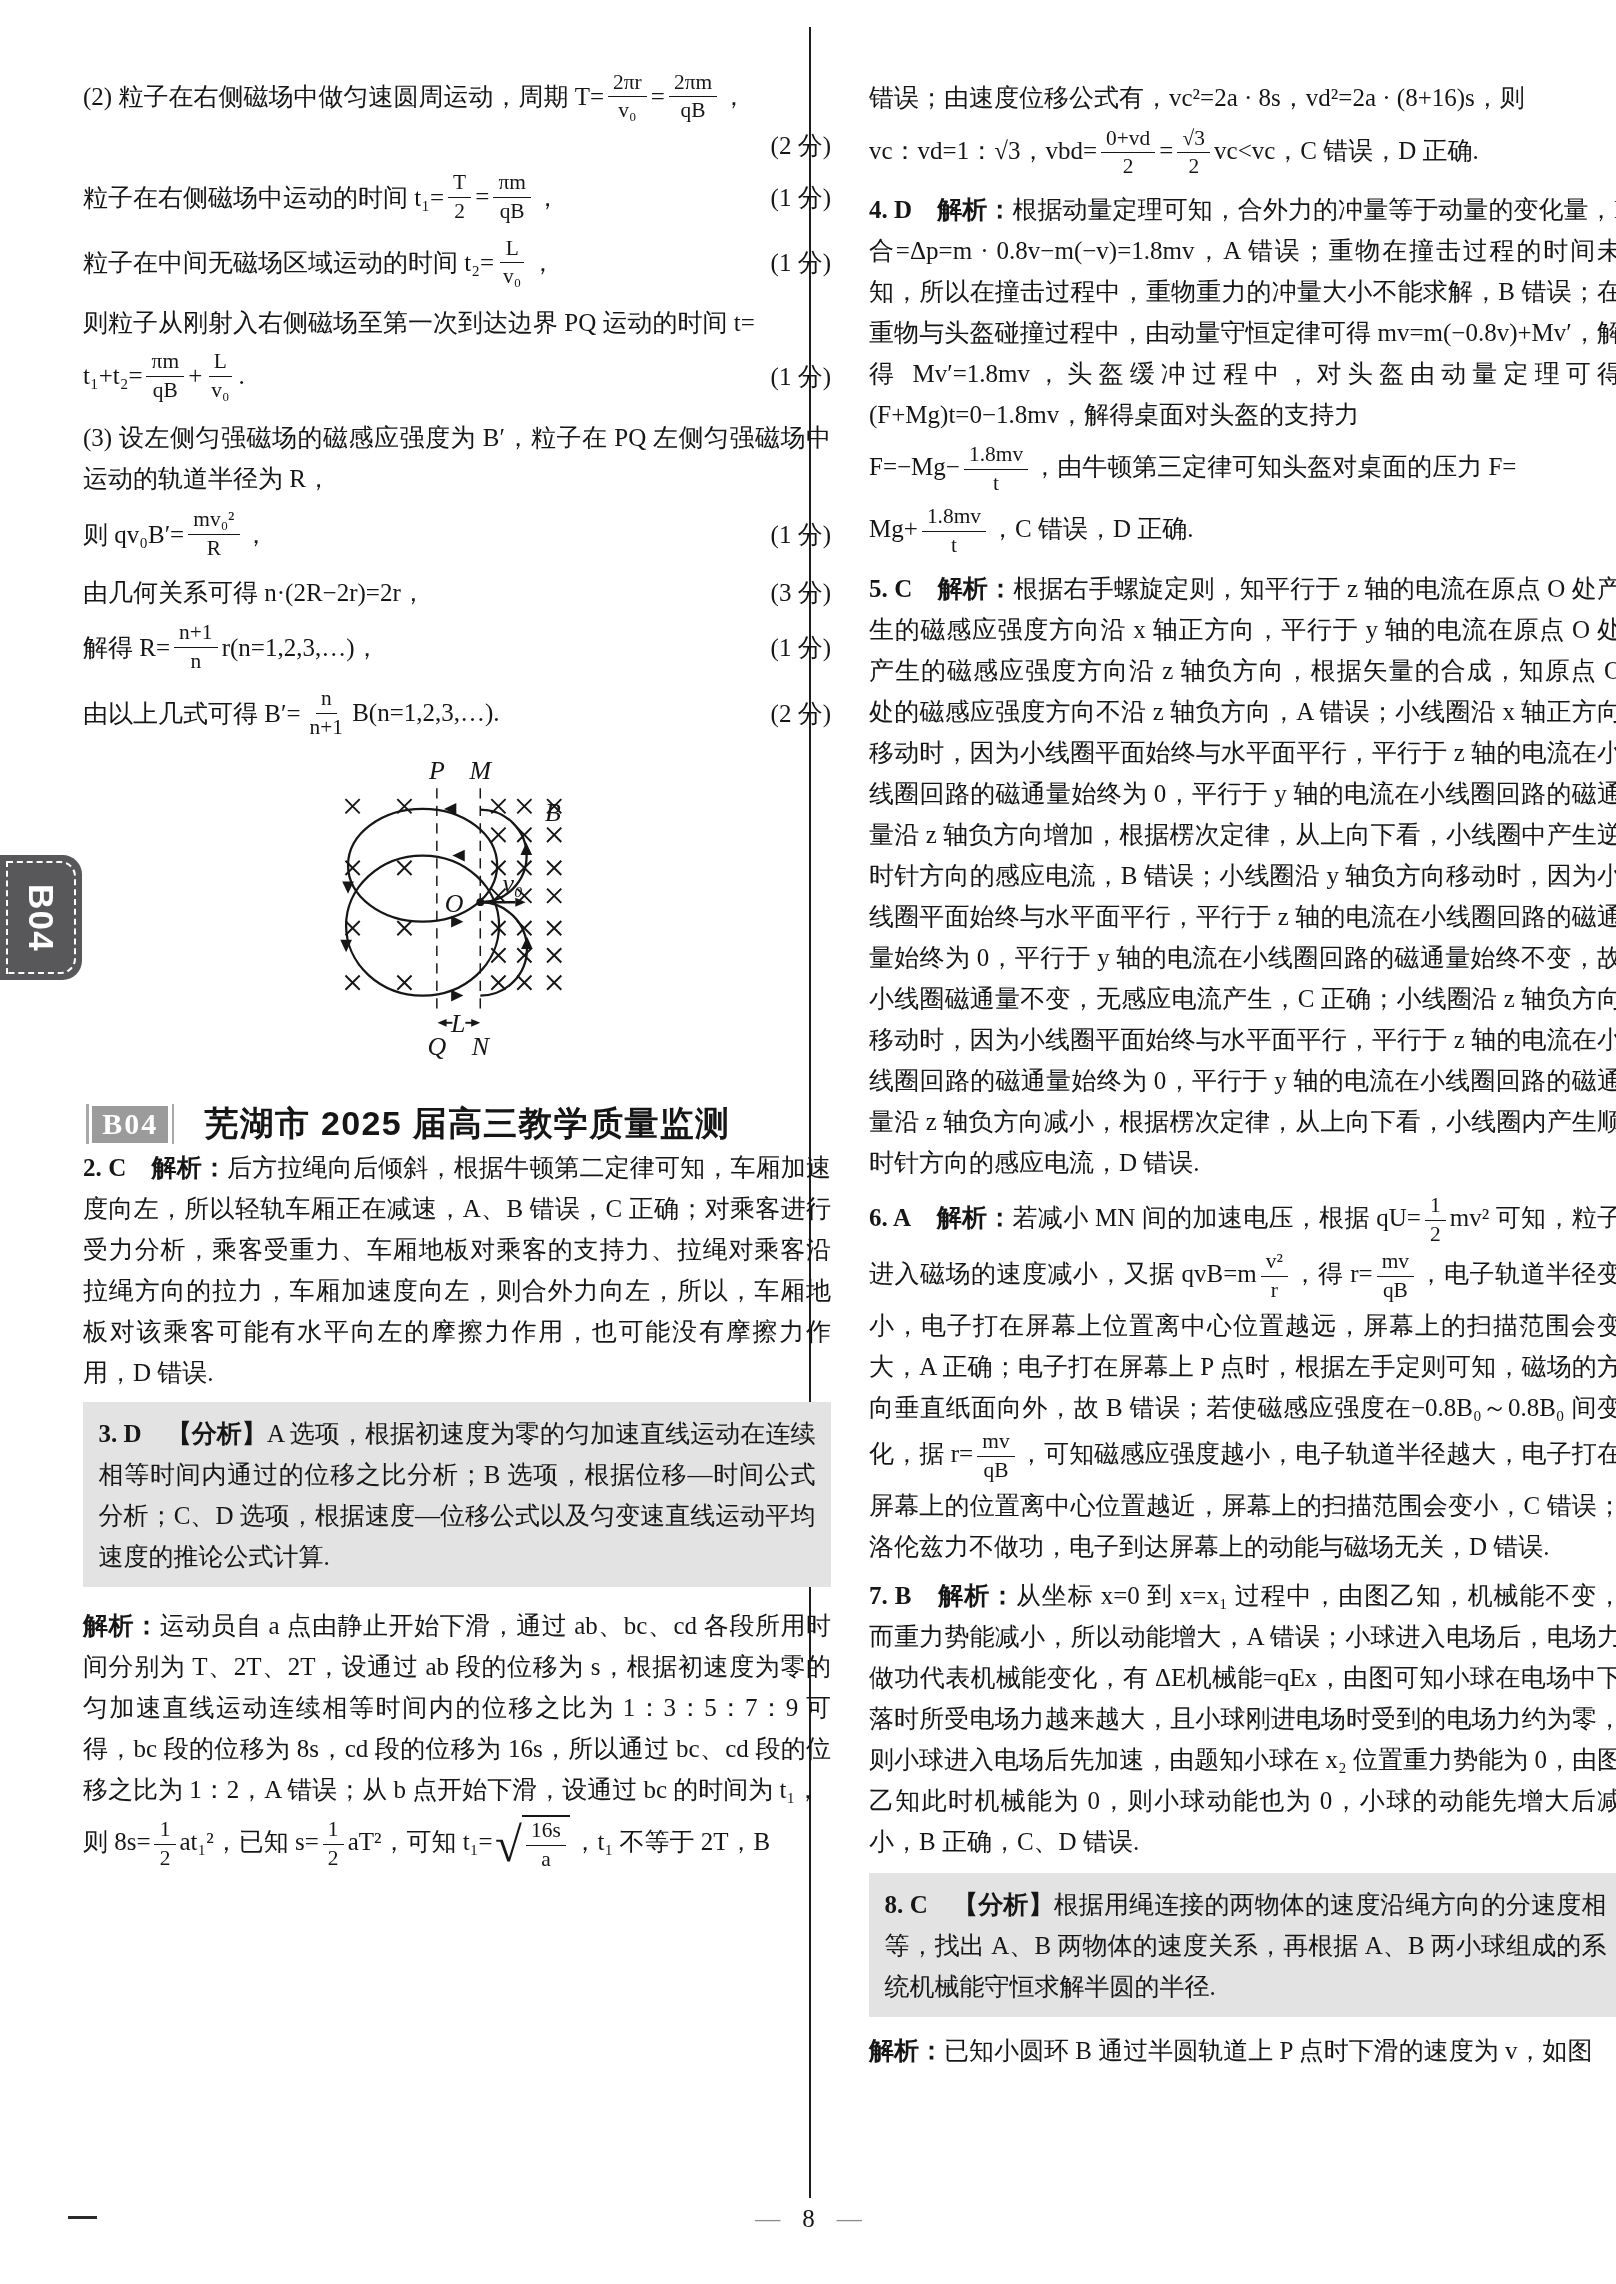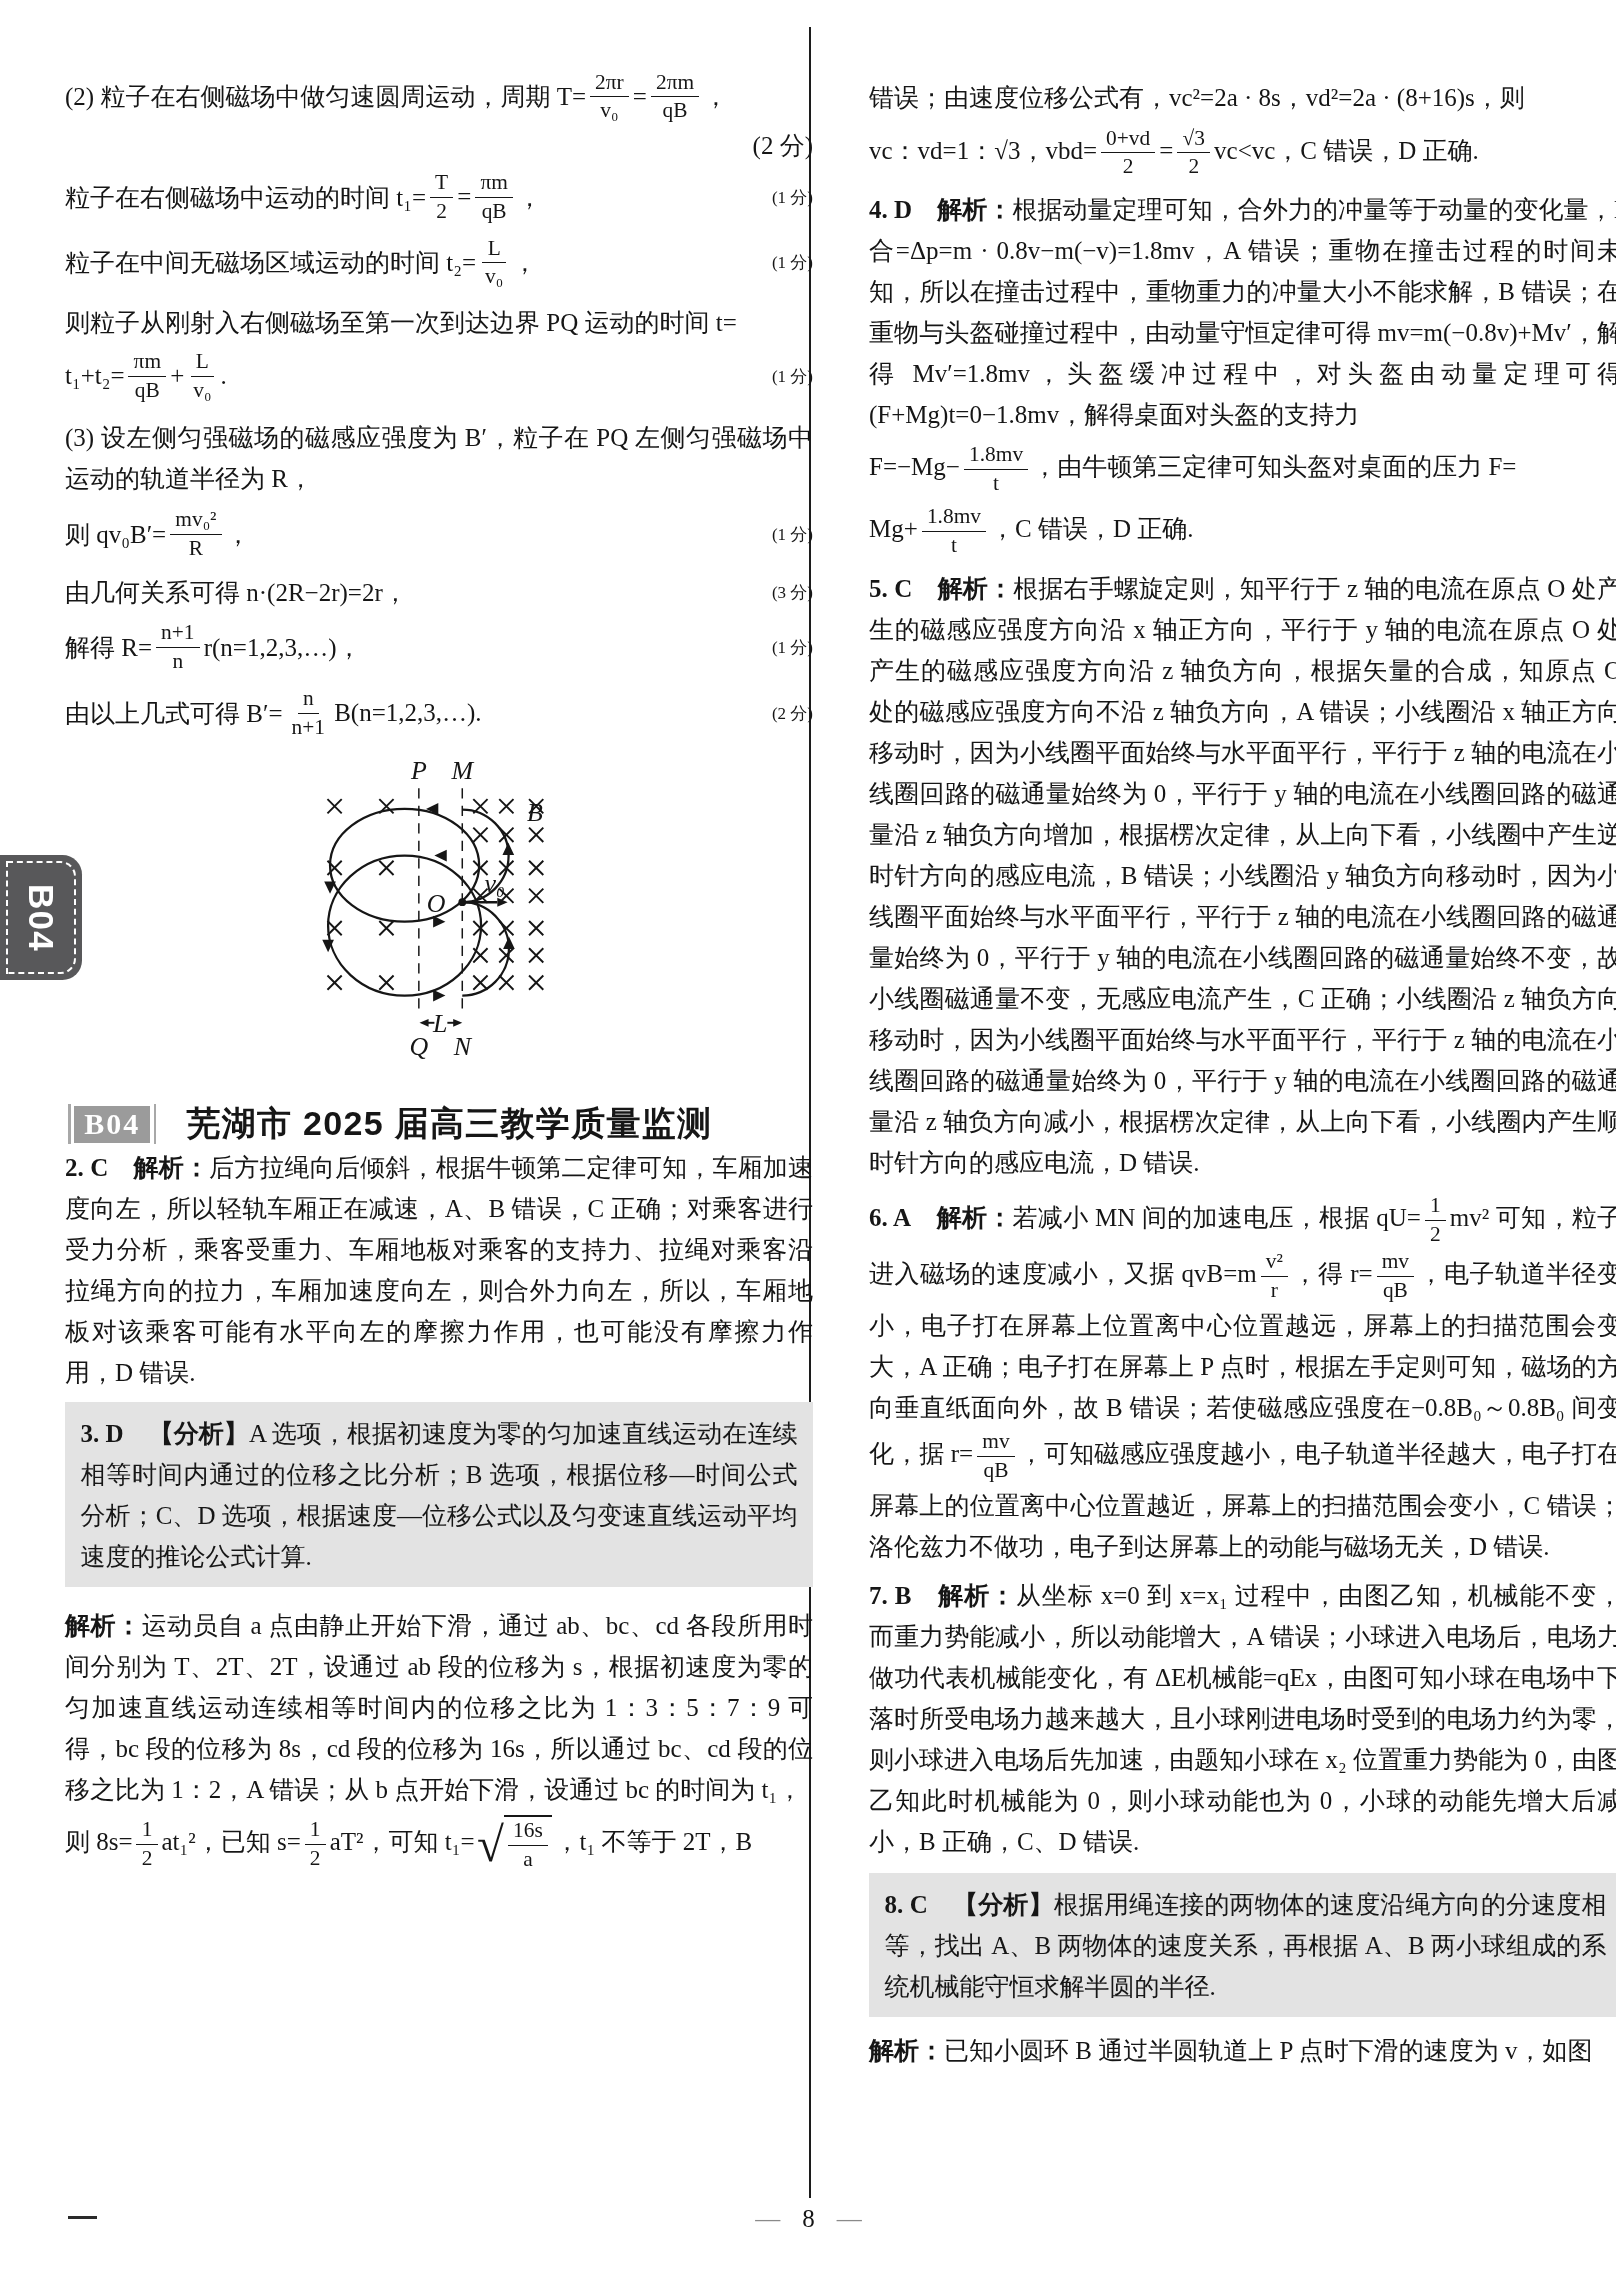--- a/index.html
+++ b/index.html
@@ -1,35 +1,35 @@
 <!DOCTYPE html>
 <html style="font-size:10.4px"><head>
 <meta charset="utf-8">
 <style>
   html,body{margin:0;padding:0;}
   body{width:1617px;height:2284px;position:relative;background:#ffffff;
        font-family:"Liberation Serif","DejaVu Serif",serif;color:#161616;}
   .col{position:absolute;}
-  .col-left{left:65px;top:62px;width:748px;}
+  .col-left{left:83px;top:62px;width:748px;}
   .col-right{left:826px;top:77px;width:753px;margin-left:43px;}
   .col-divider{position:absolute;left:809px;top:27px;width:1.9px;height:2171px;background:#1c1c1c;}
   .para{font-size:25px;line-height:41px;text-align:justify;margin:0;}
   .num{font-weight:bold;}
   .tag{font-weight:bold;font-family:"Liberation Sans","DejaVu Sans",sans-serif;}
   .frow{display:flex;align-items:center;font-size:25px;}
   .spread{justify-content:space-between;}
   .fline{display:inline-flex;align-items:center;white-space:nowrap;}
   .frac{display:inline-flex;flex-direction:column;align-items:center;vertical-align:middle;
         margin:0 3.9px;font-size:21.4px;line-height:1.3;}
   .frac .nm{padding:0 5.2px;border-bottom:1.9px solid #161616;}
   .frac .dn{padding:0 5.2px;}
   .sqrt{display:inline-flex;align-items:center;margin:0 2.6px;vertical-align:middle;}
   .sqrt .sign{font-size:49px;line-height:.85;font-weight:400;}
   .sqrt .body{border-top:2.6px solid #161616;}
-  .score{font-size:17px;white-space:nowrap;margin-left:4px;}
+  .score{font-size:25px;white-space:nowrap;margin-left:4px;}
   .score-line{text-align:right;font-size:25px;line-height:36px;height:36px;}
   .gray-box{background:#e3e3e3;padding:10.4px 15.6px;box-sizing:border-box;}
   .section-header{display:flex;align-items:center;}
   .badge-bar{width:2.6px;height:40px;background:#a8a8a8;margin:0 3.2px;}
   .badge{background:#9b9b9b;color:#ffffff;font-weight:bold;font-size:30px;
          padding:1.3px 10.4px;letter-spacing:1.9px;}
   .section-title{font-family:"Liberation Sans","DejaVu Sans",sans-serif;font-weight:bold;
                  font-size:34px;letter-spacing:1.3px;margin-left:27px;}
   .side-tab{position:absolute;left:0;top:855px;width:82px;height:125px;background:#58585a;
             border-radius:0 19.5px 19.5px 0;display:flex;align-items:center;justify-content:center;}

